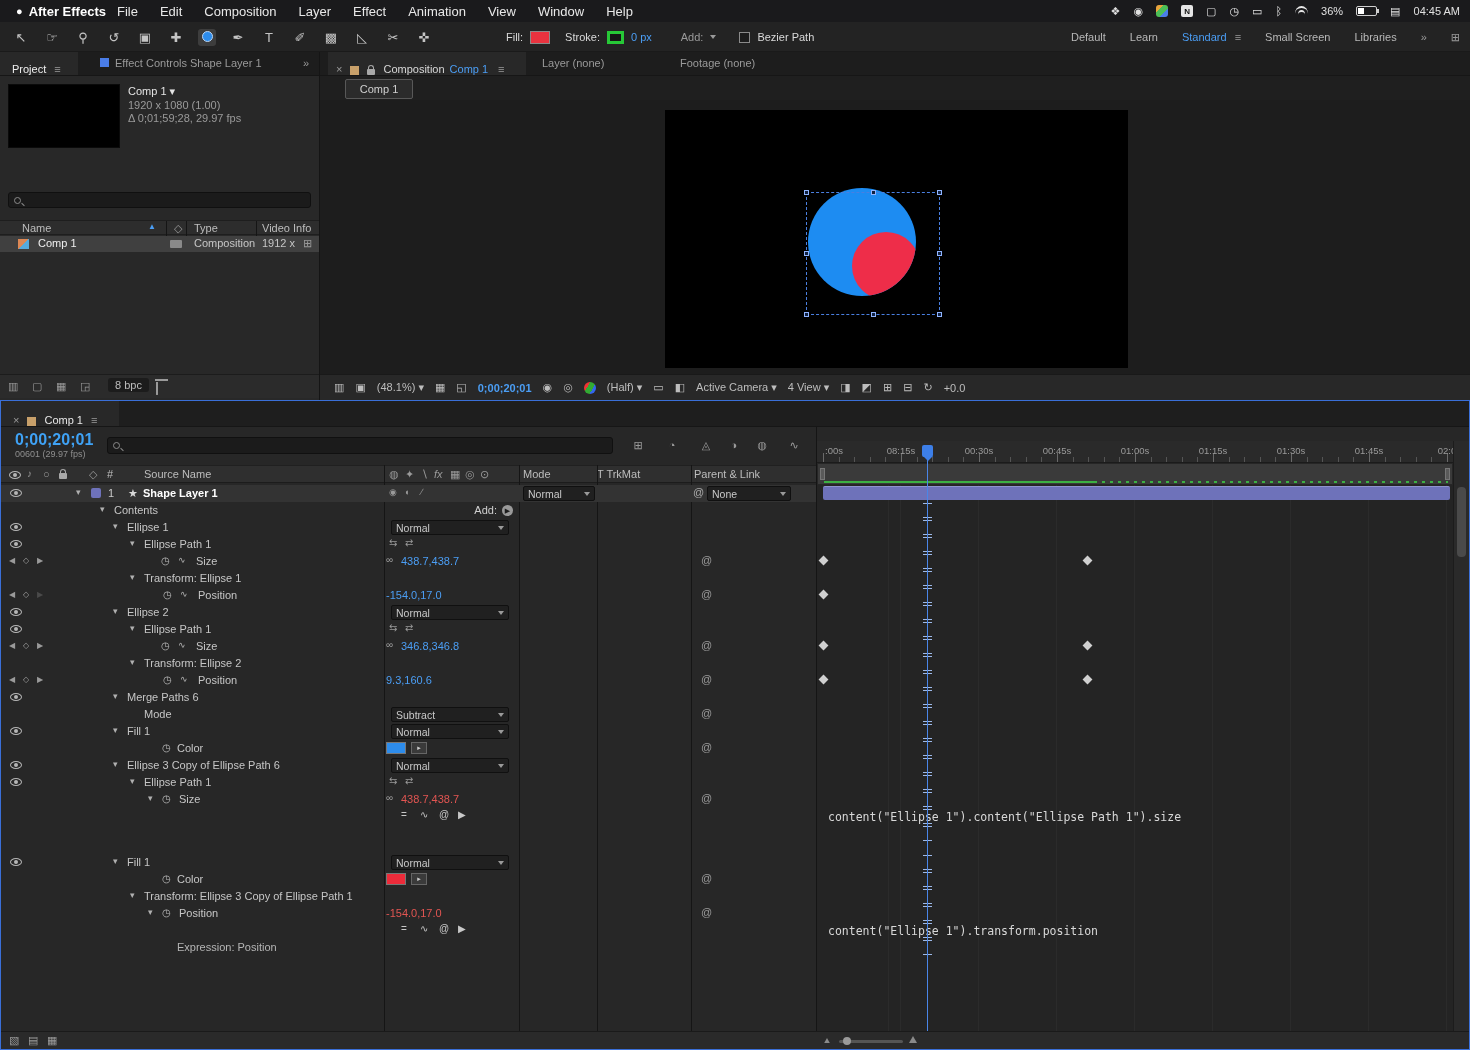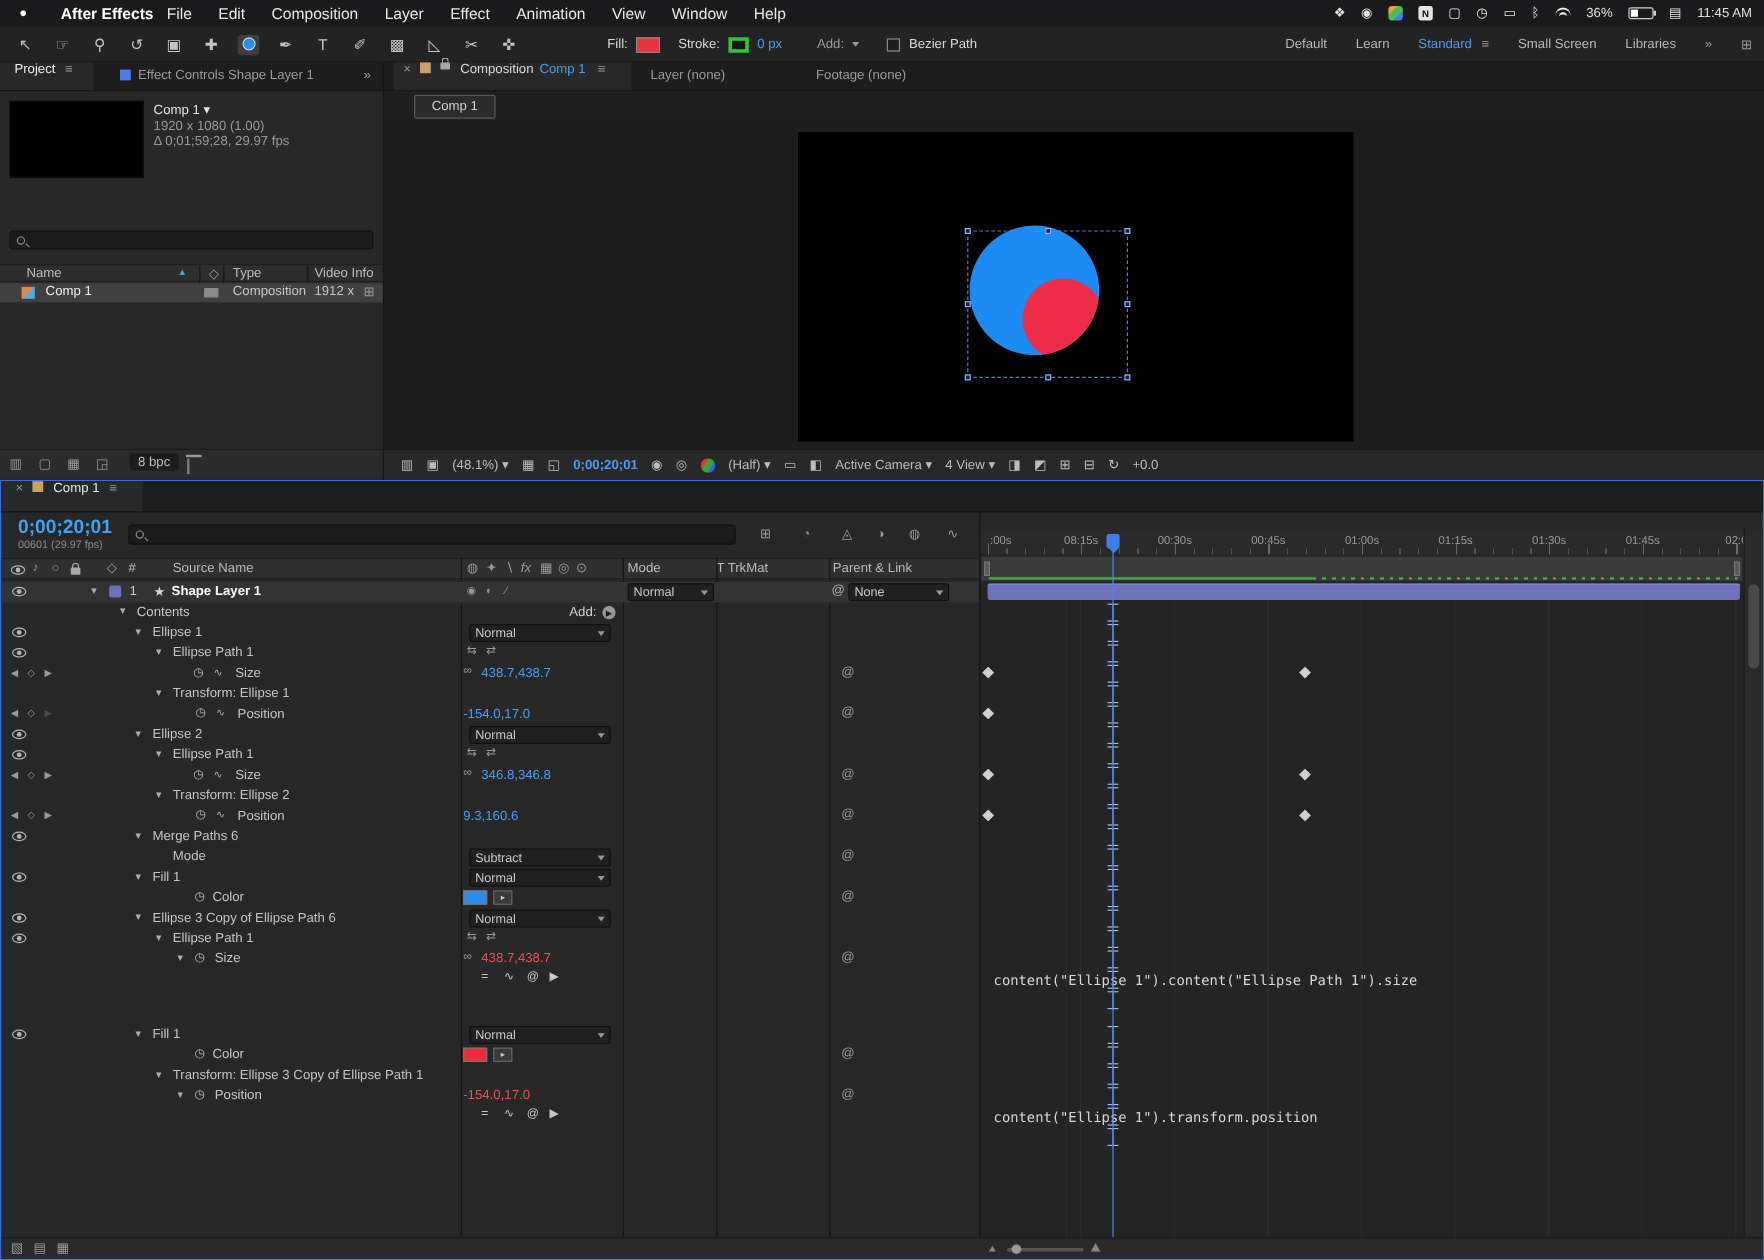--- a/index.html
+++ b/index.html
@@ -4,21 +4,21 @@
 <style>
 *{margin:0;padding:0;box-sizing:border-box}
 body{background:#111}
 #root{position:relative;width:1470px;height:1050px;background:#232323;overflow:hidden;
   font-family:"Liberation Sans",sans-serif;font-size:11px;color:#c8c8c8}
 .abs{position:absolute}
 
 #menubar{position:absolute;left:0;top:0;width:1470px;height:22px;background:#1a1a1c;
   display:flex;align-items:center;color:#e8e8e8;font-size:13px}
 #menubar .apple{margin-left:16px;font-size:11px;color:#fff}
-#menubar .appname{font-weight:bold;color:#fff;margin-left:28px}
+#menubar .appname{font-weight:bold;color:#fff;margin-left:6px}
 #menus{display:flex}
 .menu-item{padding:0 11px;cursor:default}
 #status{position:absolute;right:10px;top:0;height:22px;display:flex;align-items:center;gap:13px}
 .sico{color:#e0e0e0;font-size:11px;line-height:1}
 .capp{width:12px;height:12px;border-radius:3px;background:linear-gradient(135deg,#e8a43c 0 33%,#4cbf56 33% 66%,#4a7de8 66%)}
 .napp{width:12px;height:12px;border-radius:2px;background:#e6e6e6;color:#111;font-size:8px;font-weight:bold;
   display:flex;align-items:center;justify-content:center}
 .batt{width:21px;height:10px;border:1px solid #cfcfcf;border-radius:2px;position:relative}
 .batt::before{content:'';position:absolute;left:1px;top:1px;bottom:1px;width:6px;background:#fff}
 .batt::after{content:'';position:absolute;right:-3px;top:2px;width:2px;height:4px;background:#cfcfcf}
@@ -33,21 +33,21 @@
 .tool.active .blob{display:inline-block;width:11px;height:11px;border-radius:50%;background:#2d8ceb;border:1px solid #bcd6f5}
 #fillgrp{position:absolute;left:506px;top:0;height:30px;display:flex;align-items:center;gap:7px;color:#dadada}
 .swatch-fill{width:20px;height:13px;background:#e8333f;border:1px solid #8a8a8a}
 .swatch-stroke{width:17px;height:13px;border:3px solid #27c837;background:#161616}
 .bluetxt{color:#4b9ef5}
 .cbx{width:11px;height:11px;border:1px solid #8a8a8a;background:#1c1c1c}
 #workspaces{position:absolute;right:10px;top:0;height:30px;display:flex;align-items:center;gap:24px;color:#b8b8b8}
 .ws.active{color:#4b9ef5}
 
 .panel-tabbar{position:absolute;background:#1d1d1d;border-bottom:1px solid #161616}
-.tab-active{background:#282828;display:flex;align-items:flex-start;height:100%}
+.tab-active{background:#282828;display:flex;align-items:flex-end;height:100%}
 .vline{position:absolute;width:1px;background:#151515}
 
 #project{position:absolute;left:0;top:52px;width:320px;height:348px;background:#282828}
 .srch{background:#1b1b1b;border:1px solid #101010;border-radius:3px;position:absolute;display:flex;align-items:center}
 .mag{width:7px;height:7px;border:1px solid #8a8a8a;border-radius:50%;position:relative;margin:0 5px}
 .mag::after{content:'';position:absolute;left:6px;top:6px;width:4px;height:1px;background:#8a8a8a;transform:rotate(45deg)}
 .trash{width:11px;height:10px;border:1px solid #9a9a9a;border-top:none;border-radius:0 0 2px 2px;position:relative}
 .trash::before{content:'';position:absolute;left:-2px;top:-3px;width:13px;height:2px;background:#9a9a9a}
 .lockic{width:8px;height:6px;background:#a8a8a8;position:relative;border-radius:1px}
 .lockic::before{content:'';position:absolute;top:-4px;left:1px;width:4px;height:4px;border:1px solid #a8a8a8;border-bottom:none;border-radius:3px 3px 0 0}
@@ -105,21 +105,21 @@
       <span class="capp"></span>
       <span class="napp">N</span>
       <span class="sico">▢</span>
       <span class="sico">◷</span>
       <span class="sico">▭</span>
       <span class="sico">ᛒ</span>
       <span class="wifi"></span>
       <span class="sico">36%</span>
       <span class="batt"></span>
       <span class="sico">▤</span>
-      <span class="sico">11:45 AM</span>
+      <span class="sico">04:45 AM</span>
     </div>
   </div>
 
   <div id="toolbar">
     <div id="tools">
         <span class="tool">↖</span>
         <span class="tool">☞</span>
         <span class="tool">⚲</span>
         <span class="tool">↺</span>
         <span class="tool">▣</span>
@@ -557,20 +557,23 @@
           <div class="lbl" style="position: absolute; left: 178px;">Position</div>
           <div class="val red" style="position: absolute; left: 385px;">-154.0,17.0</div>
           <div class="g" style="position: absolute; left: 700px; top: 2px; color: rgb(154, 154, 154);">@</div>
         </div>
         <div style="position: absolute; left: 0px; top: 437px; width: 815px; height: 17px;">
           <div class="g" style="position: absolute; left: 400px; top: 2px; font-size: 10px; color: rgb(200, 200, 200);">=</div>
           <div class="g" style="position: absolute; left: 419px; top: 2px; font-size: 10px; color: rgb(200, 200, 200);">∿</div>
           <div class="g" style="position: absolute; left: 438px; top: 2px; font-size: 10px; color: rgb(200, 200, 200);">@</div>
           <div class="g" style="position: absolute; left: 457px; top: 2px; font-size: 10px; color: rgb(200, 200, 200);">▶</div>
         </div>
+        <div style="position: absolute; left: 0px; top: 454px; width: 815px; height: 17px;">
+          <div class="lbl" style="position: absolute; left: 176px; color: rgb(181, 181, 181);">Expression: Position</div>
+        </div>
       </div>
     <div class="vline" style="left:815px;top:26px;height:604px"></div>
 
     <div class="abs" style="left:1452px;top:40px;width:16px;height:590px;background:#2a2a2a;border-left:1px solid #1c1c1c">
       <div class="abs" style="left:3px;top:46px;width:9px;height:70px;background:#4a4a4a;border-radius:4px"></div>
     </div>
 
     <div class="cti" id="cti-line" style="left: 926.156px; top: 44px; height: 586px;"></div>
     <div class="cti-head" id="cti-head" style="left: 921.156px; top: 44px;"></div>
 

